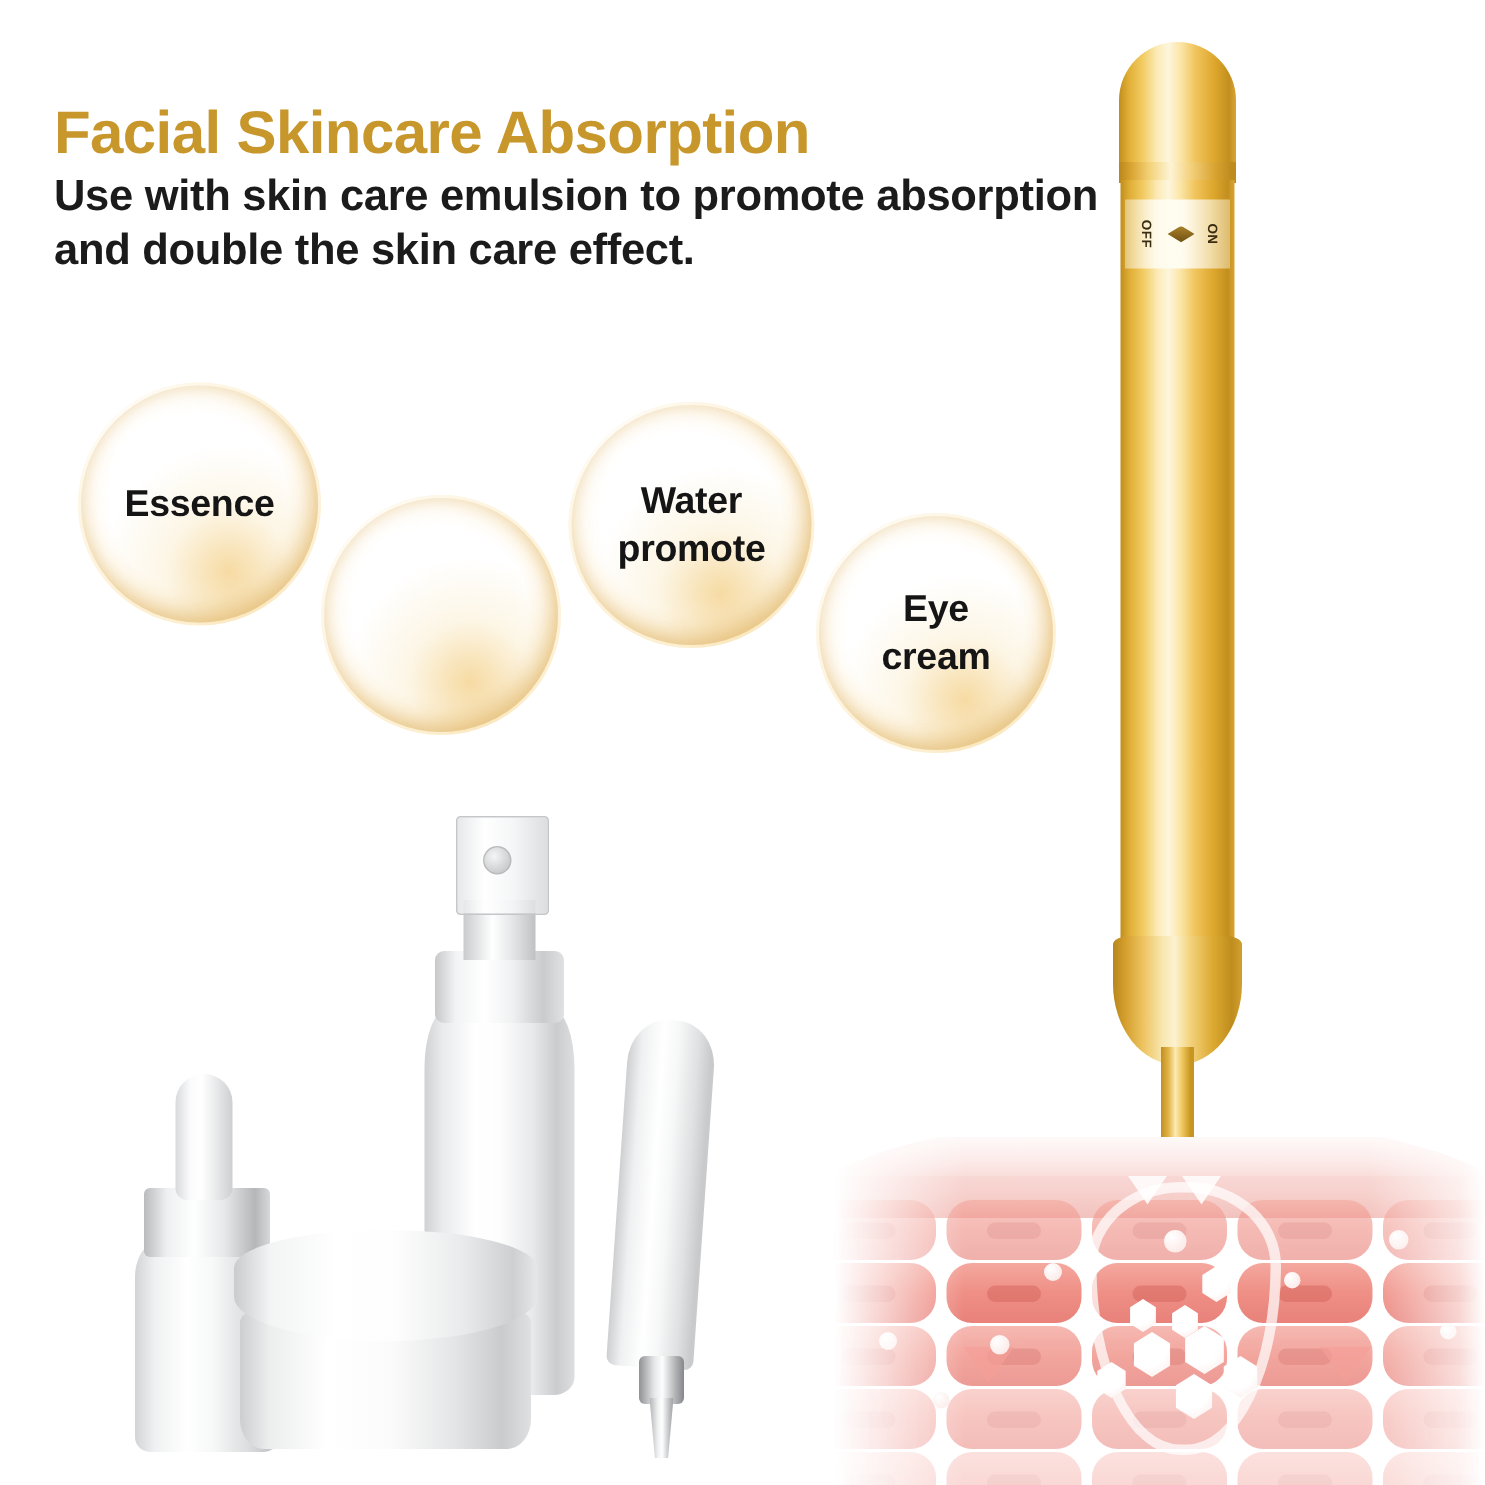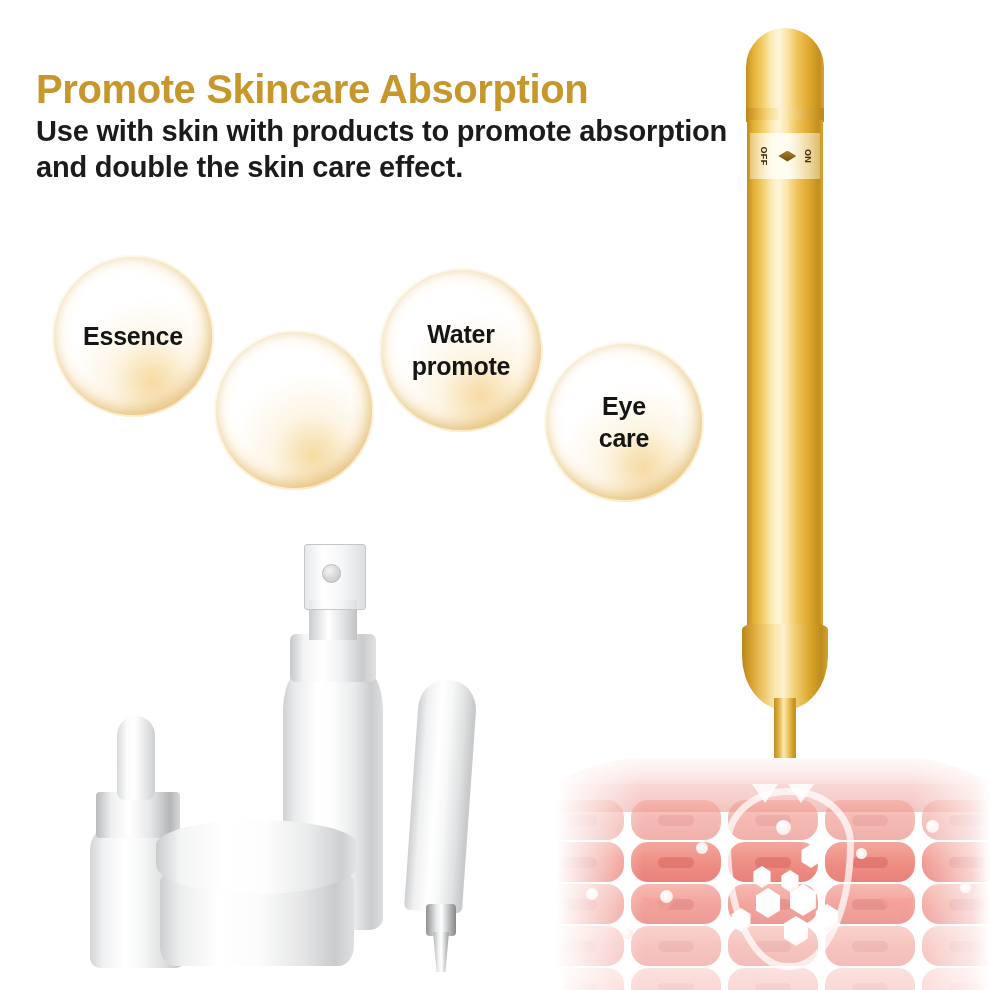--- a/index.html
+++ b/index.html
@@ -377,22 +377,22 @@
     border-right: 13px solid transparent;
     border-top: 19px solid rgba(255,255,255,0.85);
   }
 </style>
 </head>
 <body>
 
 <div id="page">
 
   <div id="headline-block">
-    <h1 id="page-title" style="color:#C8972C">Promote Skincare Absorption</h1>
-    <p id="subtitle">Use with skin with products to promote absorption and double the skin care effect.</p>
+    <h1 id="page-title" style="color:#C8972C">Facial Skincare Absorption</h1>
+    <p id="subtitle">Use with skin care emulsion to promote absorption and double the skin care effect.</p>
   </div>
 
   <div id="bubble-group">
 
     <div class="bubble" id="bubble-essence">
       <span class="shell"></span>
       <span class="rim"></span>
       <span class="ring"></span>
       <span class="label" style="white-space:pre-line">Essence</span>
     </div>
@@ -409,21 +409,21 @@
       <span class="ring"></span>
       <span class="label" style="white-space:pre-line">Water
 promote</span>
     </div>
 
     <div class="bubble" id="bubble-eye-cream">
       <span class="shell"></span>
       <span class="rim"></span>
       <span class="ring"></span>
       <span class="label" style="white-space:pre-line">Eye
-care</span>
+cream</span>
     </div>
 
   </div>
 
   <div id="products-cluster">
 
     <div class="prod" id="spray-bottle">
       <div id="spray-body"></div>
       <div id="spray-collar"></div>
       <div id="spray-neck"></div>

